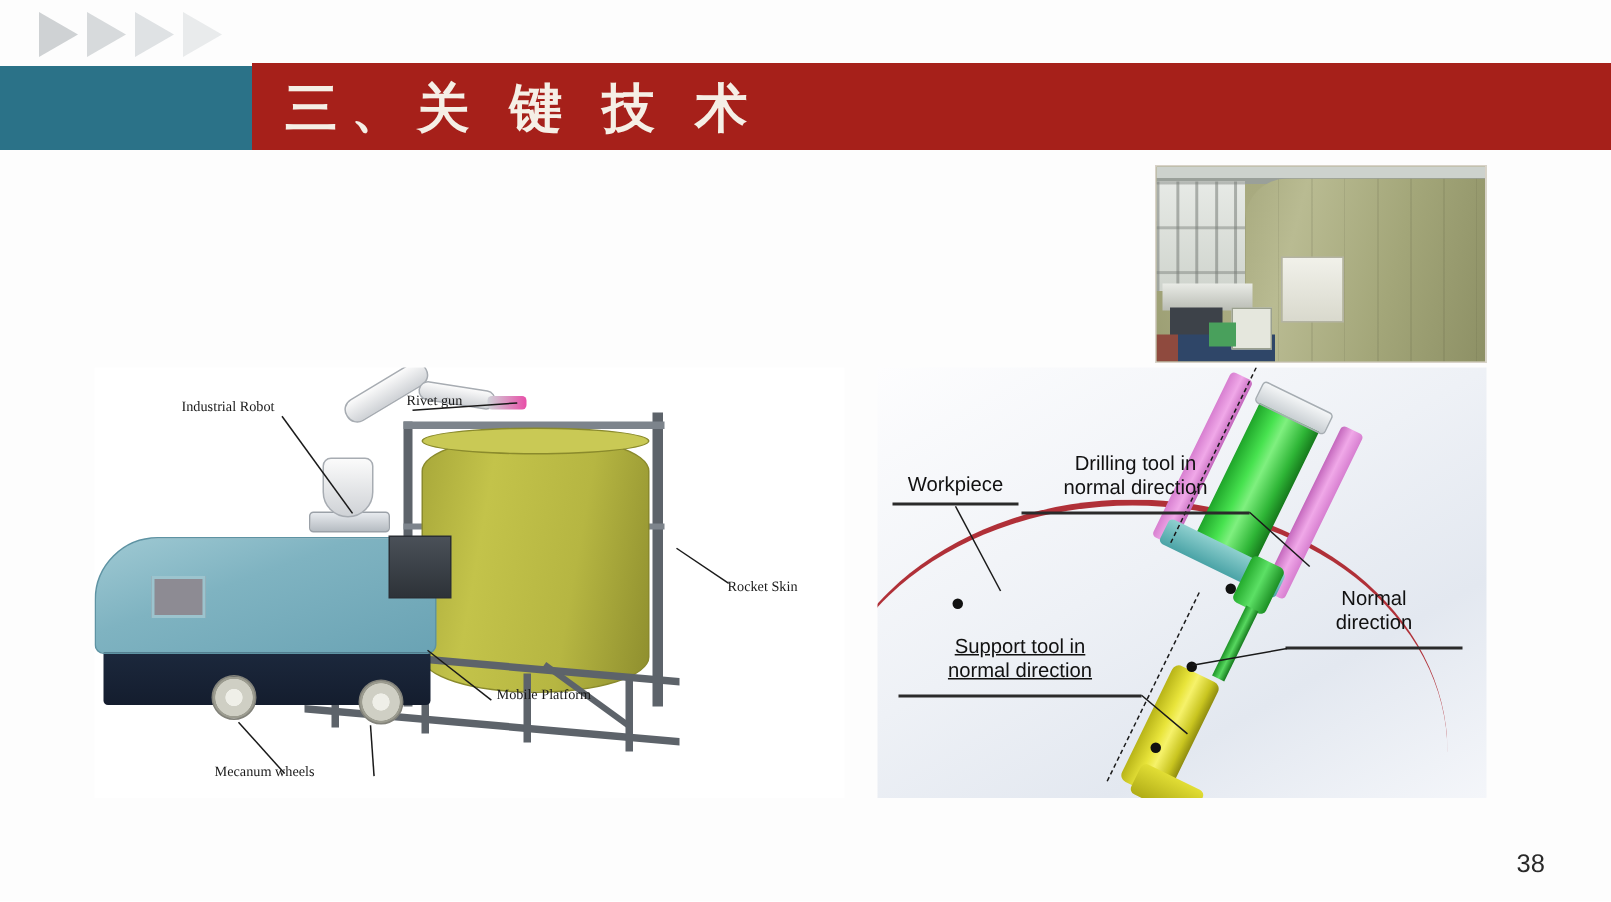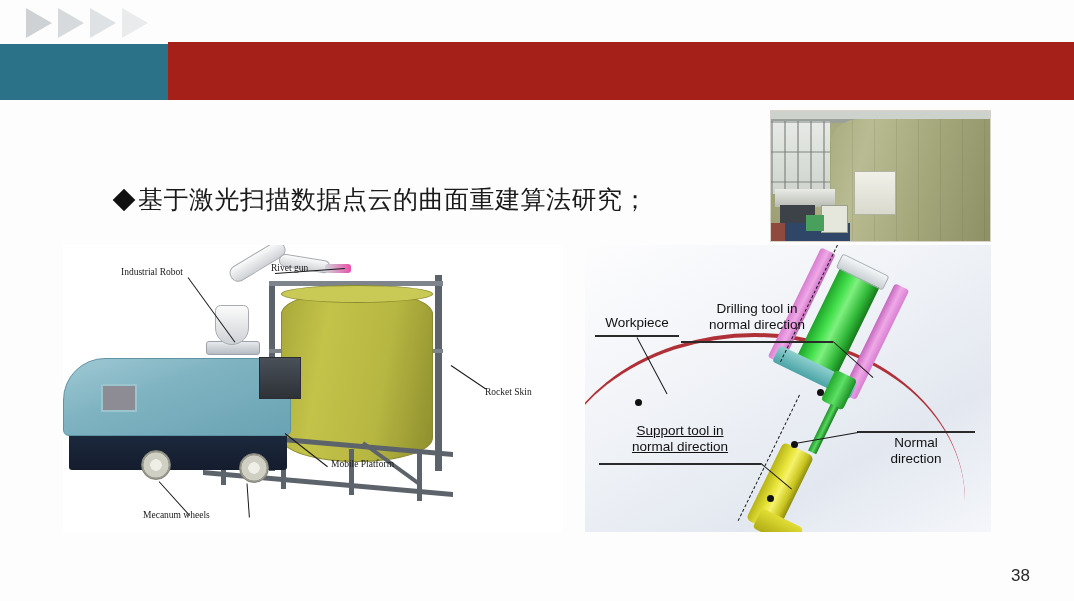--- a/index.html
+++ b/index.html
@@ -321,26 +321,23 @@
     <div class="deco-arrow" style="border-left-color:#cfd2d4;"></div>
     <div class="deco-arrow" style="border-left-color:#d7dadc;"></div>
     <div class="deco-arrow" style="border-left-color:#dfe2e4;"></div>
     <div class="deco-arrow" style="border-left-color:#e9ebec;"></div>
   </div>
 
   <div id="header-band">
     <div id="header-teal" style="background:#2b7288;"></div>
     <div id="header-red" style="background:#a6201a;"></div>
   </div>
-
-
-  <div id="bullet-2">
-    <div id="bullet-2-marker"></div>
-    <div id="bullet-2-text">基于激光扫描数据点云的曲面重建算法研究；</div>
-  </div>
+  <div id="header-title">三、关 键 技 术</div>
+
+
 
   <div id="photo-frame">
     <div id="photo-hall"></div>
     <div id="photo-window"></div>
     <div id="photo-tank"></div>
     <div id="photo-bench"></div>
     <div id="photo-bench-leg"></div>
     <div id="photo-panel"></div>
     <div id="photo-floor"></div>
     <div id="photo-monitor"></div>
@@ -423,21 +420,21 @@
 
     <div class="cad-label-b" style="left:6px; top:70px; width:92px;">Workpiece</div>
     <div class="underline-rule" style="left:10px; top:90px; width:84px;"></div>
     <div class="leader" style="left:52px; top:92px; width:64px; transform:rotate(62deg);"></div>
 
     <div class="cad-label-b" style="left:92px; top:56px; width:160px;">Drilling tool in
 normal direction</div>
     <div class="underline-rule" style="left:96px; top:96px; width:152px;"></div>
     <div class="leader" style="left:248px; top:96px; width:54px; transform:rotate(42deg);"></div>
 
-    <div class="cad-label-b" style="left:272px; top:146px; width:118px;margin-top:44px;">Normal
+    <div class="cad-label-b" style="left:272px; top:146px; width:118px;">Normal
 direction</div>
     <div class="underline-rule" style="left:272px; top:186px; width:118px;"></div>
     <div class="leader" style="left:210px; top:198px; width:64px; transform:rotate(-10deg);"></div>
 
     <div class="cad-label-b" style="left:14px; top:178px; width:162px;text-decoration:underline;">Support tool in
 normal direction</div>
     <div class="underline-rule" style="left:14px; top:218px; width:162px;"></div>
     <div class="leader" style="left:176px; top:218px; width:40px; transform:rotate(40deg);"></div>
 
   </div>

